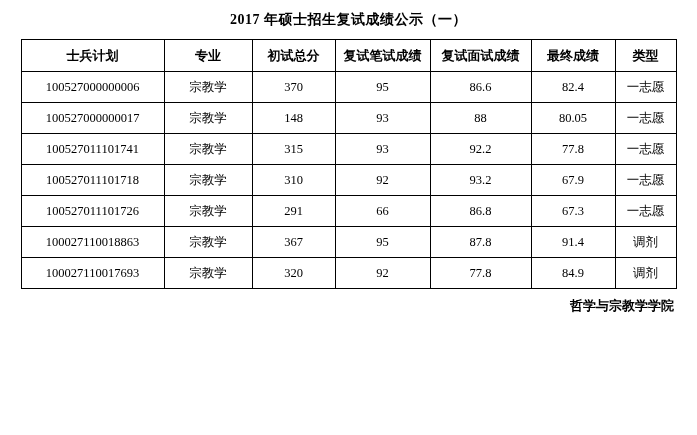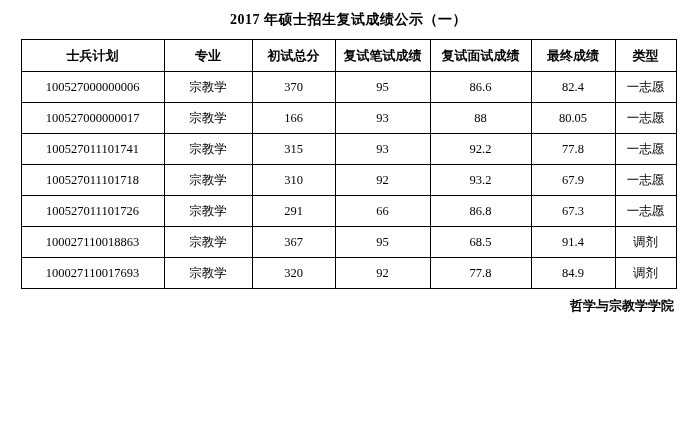--- a/index.html
+++ b/index.html
@@ -103,21 +103,21 @@
         <td>宗教学</td>
         <td>370</td>
         <td>95</td>
         <td>86.6</td>
         <td>82.4</td>
         <td>一志愿</td>
       </tr>
       <tr>
         <td>100527000000017</td>
         <td>宗教学</td>
-        <td>166</td>
+        <td>148</td>
         <td>93</td>
         <td>88</td>
         <td>80.05</td>
         <td>一志愿</td>
       </tr>
       <tr>
         <td>100527011101741</td>
         <td>宗教学</td>
         <td>315</td>
         <td>93</td>
@@ -141,21 +141,21 @@
         <td>66</td>
         <td>86.8</td>
         <td>67.3</td>
         <td>一志愿</td>
       </tr>
       <tr>
         <td>100027110018863</td>
         <td>宗教学</td>
         <td>367</td>
         <td>95</td>
-        <td>68.5</td>
+        <td>87.8</td>
         <td>91.4</td>
         <td>调剂</td>
       </tr>
       <tr>
         <td>100027110017693</td>
         <td>宗教学</td>
         <td>320</td>
         <td>92</td>
         <td>77.8</td>
         <td>84.9</td>

